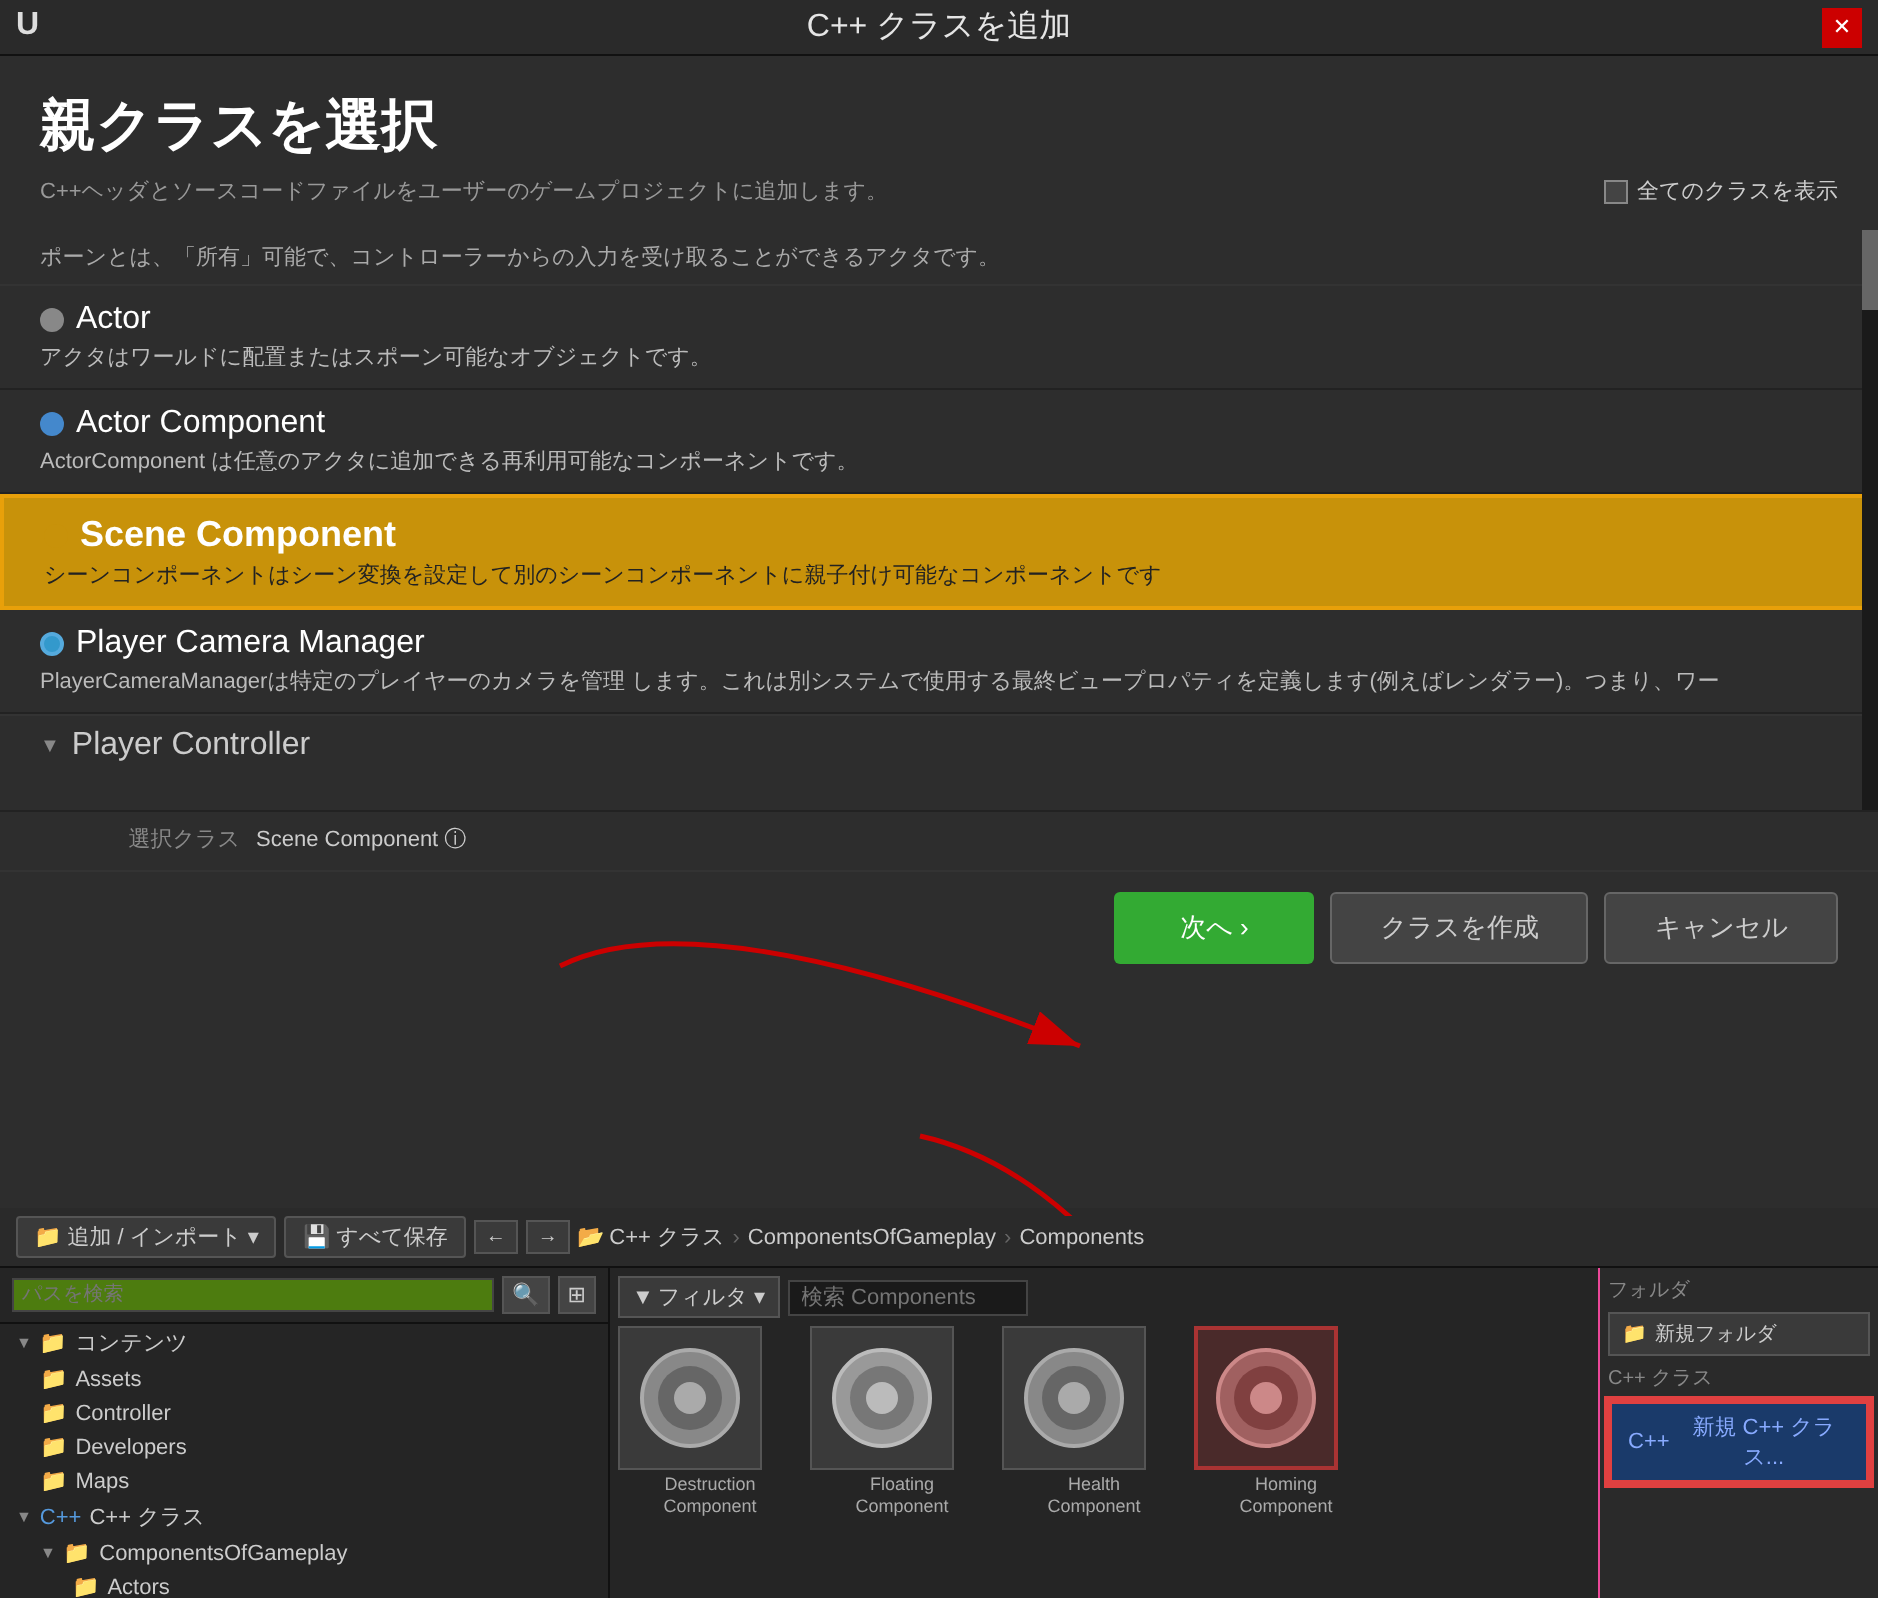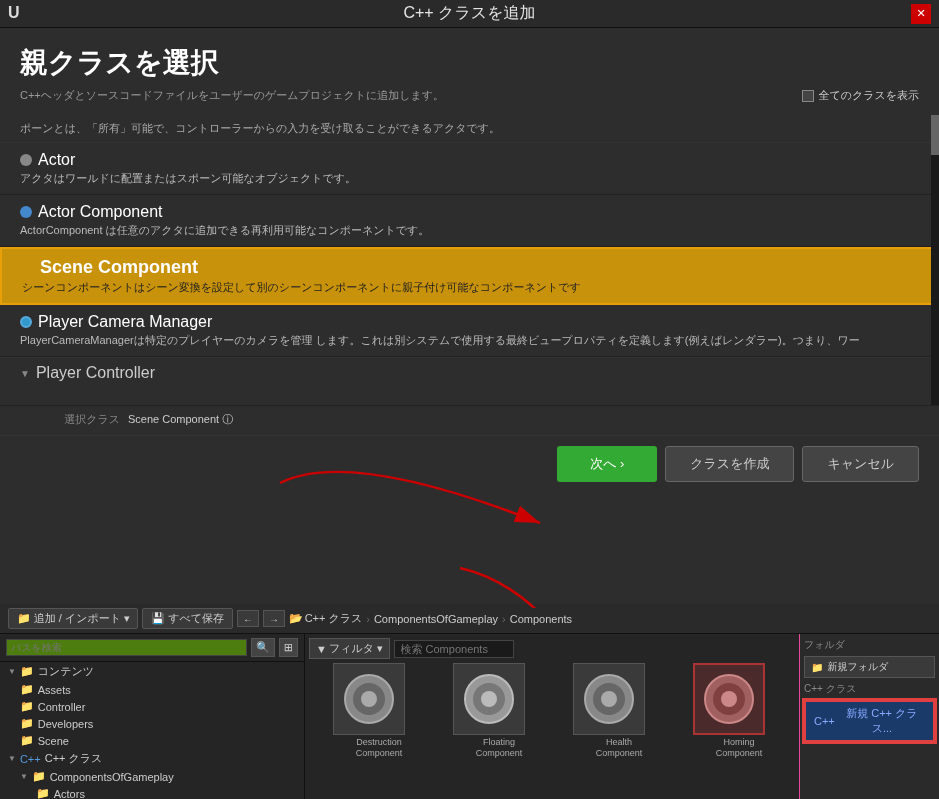--- a/index.html
+++ b/index.html
@@ -378,21 +378,20 @@
 
     .asset-grid {
       display: flex;
       flex-wrap: wrap;
       gap: 4px;
     }
     .asset-item {
       width: 92px;
       text-align: center;
       cursor: pointer;
-      margin-left: 24px;
     }
     .asset-thumb {
       width: 72px;
       height: 72px;
       background: #3a3a3a;
       border: 1px solid #555;
       display: flex;
       align-items: center;
       justify-content: center;
       position: relative;
@@ -626,21 +625,21 @@
         <div class="tree-item tree-indent-1">
           <span class="folder-icon">📁</span>
           <span>Controller</span>
         </div>
         <div class="tree-item tree-indent-1">
           <span class="folder-icon">📁</span>
           <span>Developers</span>
         </div>
         <div class="tree-item tree-indent-1">
           <span class="folder-icon">📁</span>
-          <span>Scene</span>
+          <span>Maps</span>
         </div>
 
         <div class="tree-item">
           <span class="tree-arrow">▼</span>
           <span class="cpp-icon">C++</span>
           <span>C++ クラス</span>
         </div>
 
         <div class="tree-item tree-indent-1">
           <span class="tree-arrow">▼</span>

